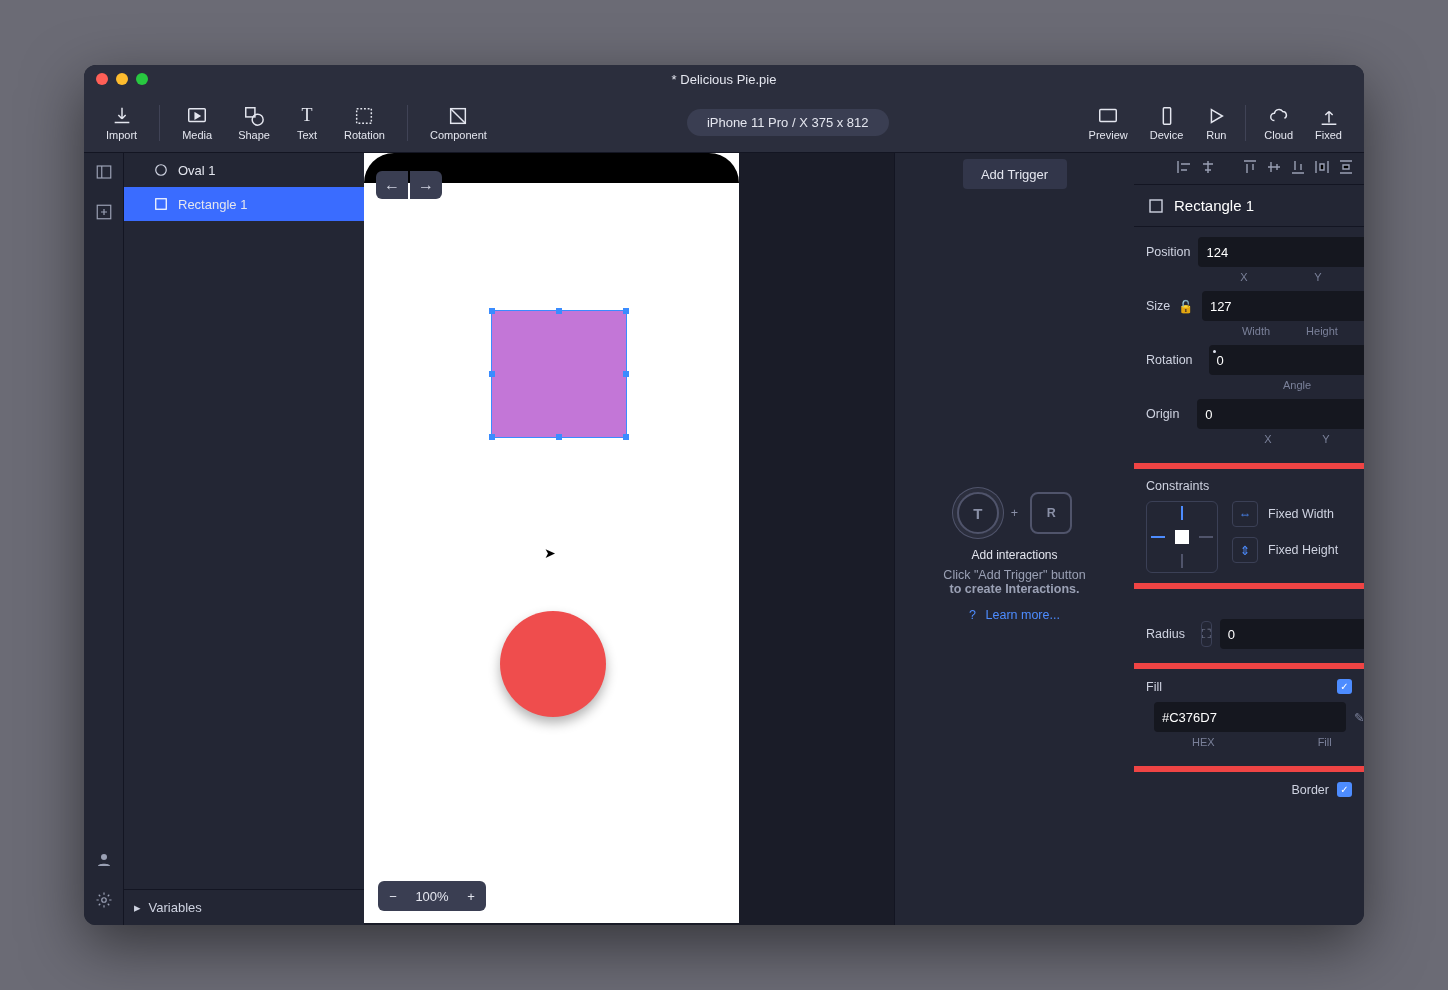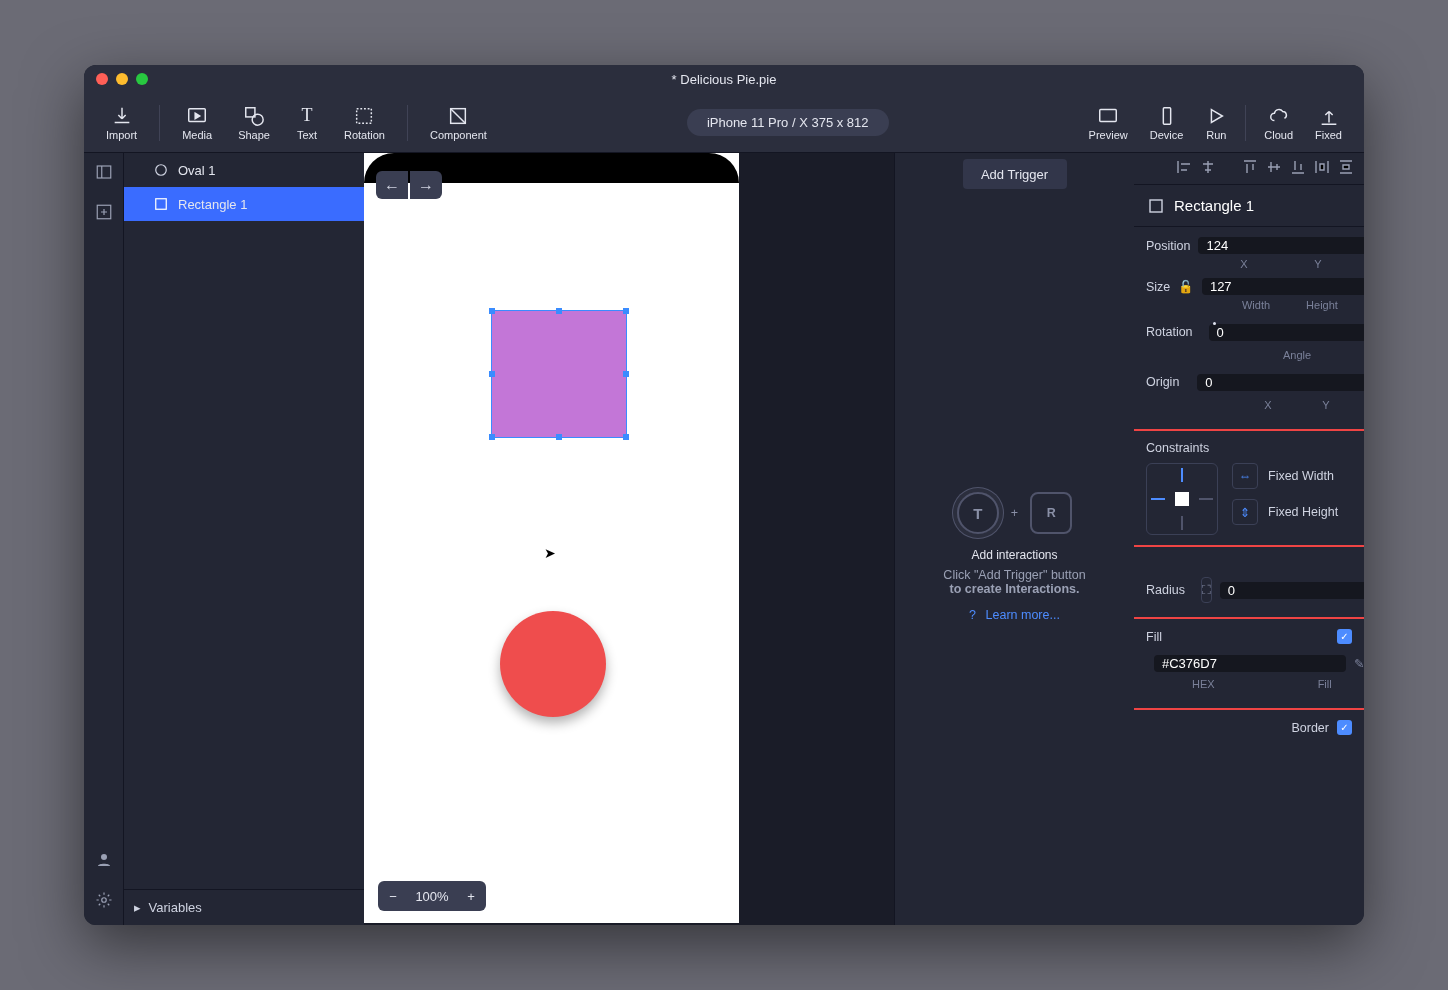--- a/index.html
+++ b/index.html
@@ -44,25 +44,25 @@
   .tr-icons { display:flex; gap:12px; align-items:center; margin-bottom:14px;}
   .tr-circle{ width:42px;height:42px;border:2px solid #50546b;border-radius:50%;display:flex;align-items:center;justify-content:center;color:#8a90a7;font-weight:600;font-size:15px;}
   .tr-circle.outer{box-shadow:0 0 0 4px #2b2e3d, 0 0 0 5px #50546b;}
   .tr-sq{width:42px;height:42px;border:2px solid #50546b;border-radius:8px;display:flex;align-items:center;justify-content:center;color:#8a90a7;font-weight:600;}
   .inter-title{color:#e4e6ef;font-size:12px;font-weight:500;margin-bottom:6px;}
   .learn{color:#4d8cff;font-size:12.5px;text-decoration:none;cursor:pointer;}
   .inspector { width:230px; background:#232634; display:flex; flex-direction:column; color:#cfd3e1; font-size:12.5px; overflow-y:auto; }
   .align-row{display:flex;gap:8px;padding:6px 10px;justify-content:flex-end;border-bottom:1px solid #131522;}
   .align-row svg{width:16px;height:16px;}
   .insp-name{padding:12px 14px;display:flex;align-items:center;gap:10px;border-bottom:1px solid #131522;color:#fff;font-size:15px;}
-  .insp-section{padding:10px 12px;border-bottom:2px solid #ef4444;}
+  .insp-section{padding:10px 12px;border-bottom:6px solid #ef4444;}
   .prop-row{display:flex;align-items:center;gap:8px;margin-bottom:4px;}
   .prop-label{width:56px;color:#cfd3e1;}
   .prop-inputs{display:flex;gap:6px;flex:1;}
-  .num-input{flex:1;background:#15171f;border:none;color:#fff;font-size:13px;height:17px;border-radius:4px;padding:0 8px;}
+  .num-input{flex:1;background:#15171f;border:none;color:#fff;font-size:13px;height:30px;border-radius:4px;padding:0 8px;}
   .sub-labels{display:flex;gap:6px;margin-left:64px;font-size:11px;color:#7a8099;margin-bottom:8px;}
   .sub-labels span{flex:1;text-align:center;}
   .rot-knob{width:26px;height:26px;border-radius:50%;background:#15171f;position:relative;}
   .rot-knob::after{content:"";position:absolute;width:3px;height:3px;background:#e0e3ef;border-radius:50%;top:3px;left:12px;}
   .origin-grid{width:26px;height:26px;display:grid;grid-template-columns:repeat(3,1fr);grid-template-rows:repeat(3,1fr);gap:1px;}
   .origin-grid div{background:#3b4056;}
   .origin-grid div.active{background:#4d8cff;}
   .constraints-box{display:flex;gap:14px;margin-top:8px;}
   .cb-pin{width:72px;height:72px;border:1px solid #3b4056;border-radius:6px;position:relative;display:flex;align-items:center;justify-content:center;}
   .cb-center{width:14px;height:14px;background:#fff;}

